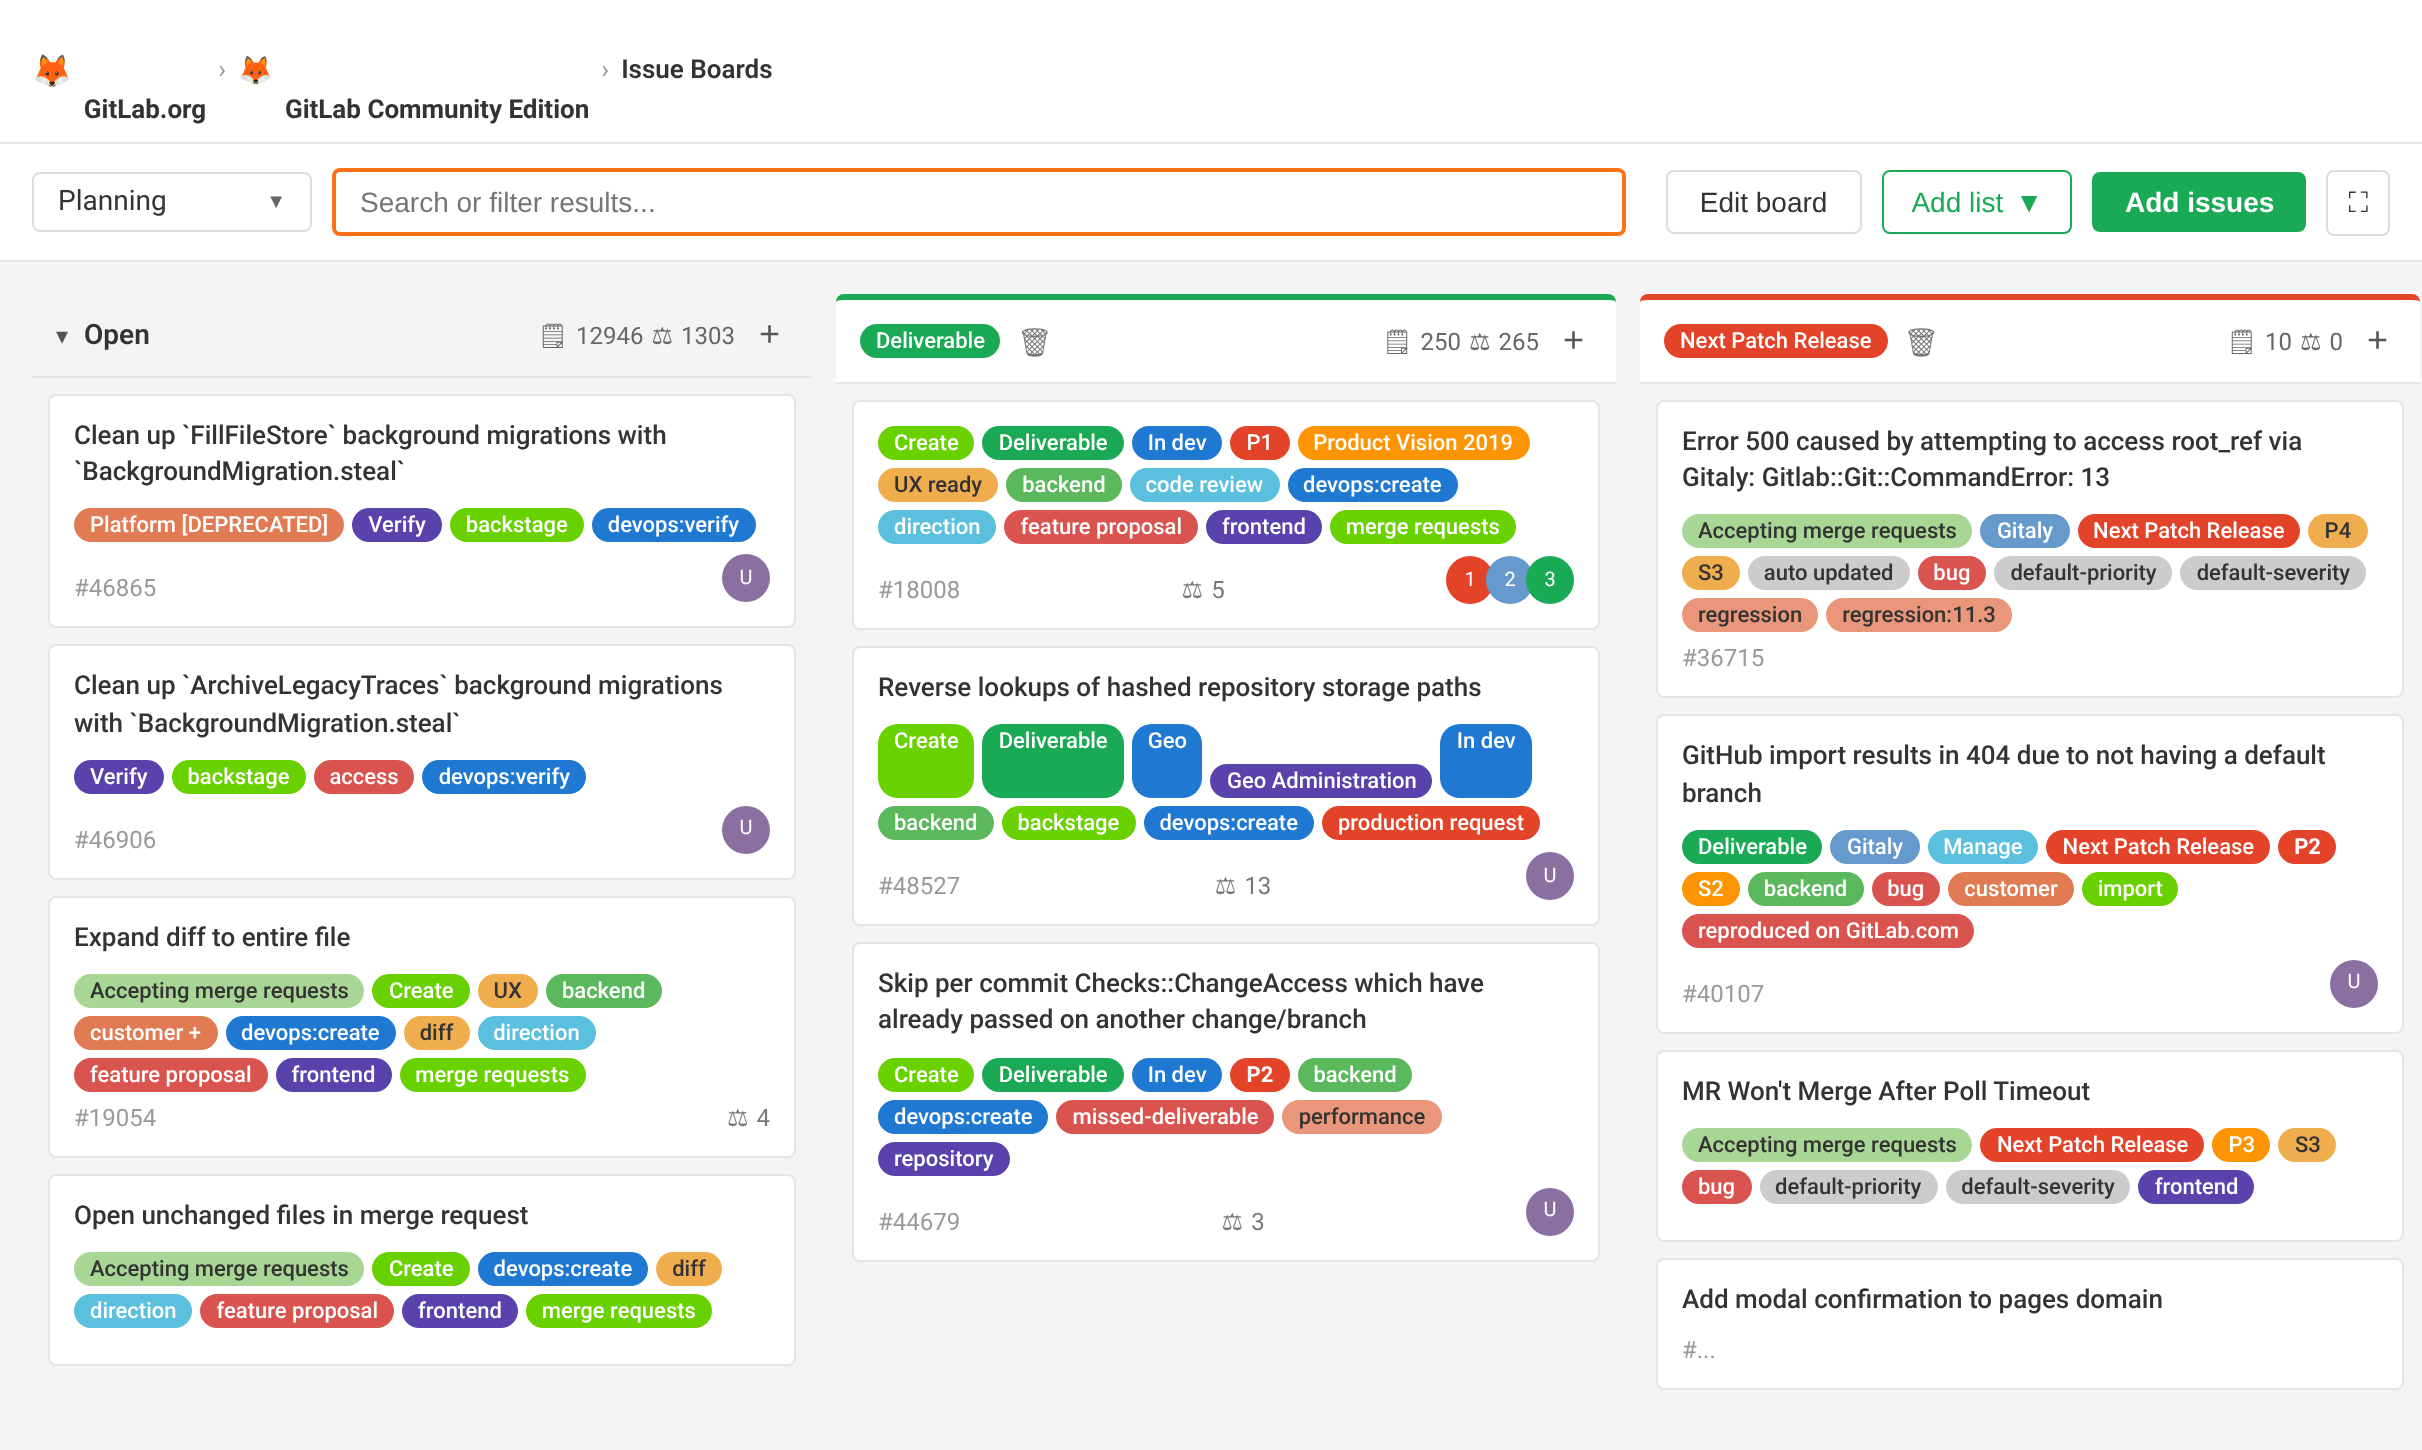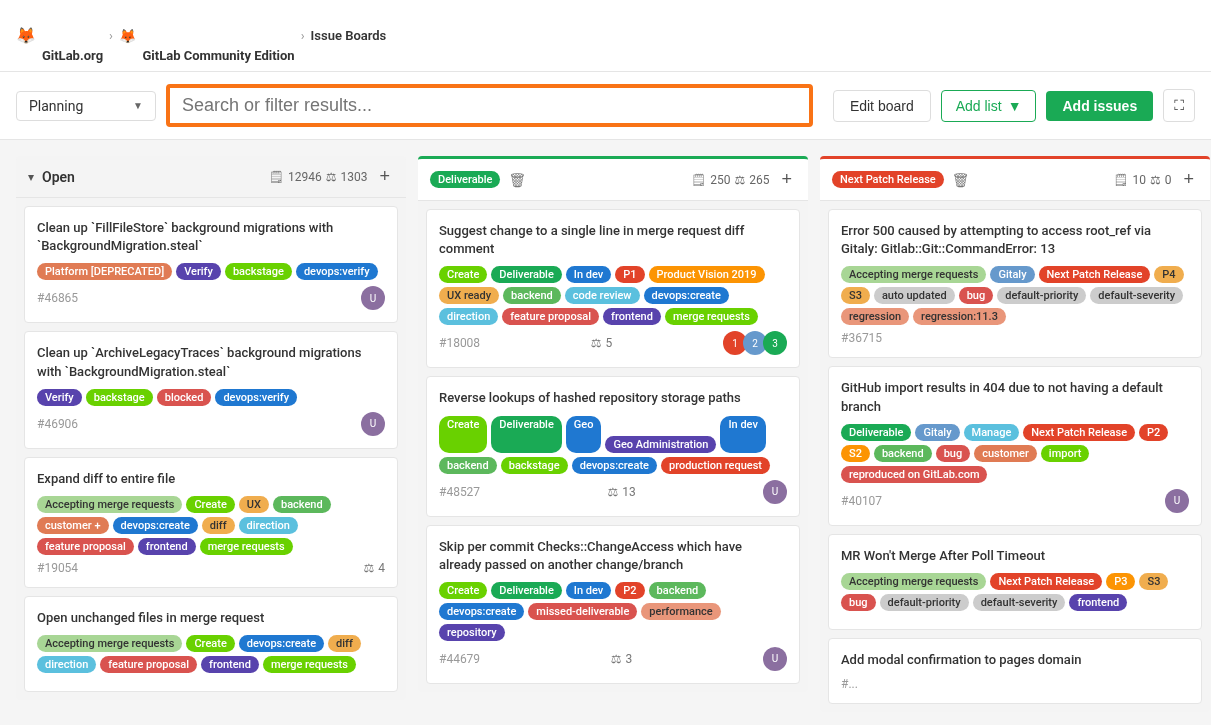--- a/index.html
+++ b/index.html
@@ -8,21 +8,21 @@
     
     .top-nav { background: #fff; border-bottom: 1px solid #e5e5e5; padding: 8px 16px; display: flex; align-items: center; gap: 6px; font-size: 13px; }
     .nav-sep { color: #999; }
     .nav-link { color: #333; text-decoration: none; font-weight: 700; margin-top: 40px; }
     .nav-title { color: #333; font-weight: 600; }
 
     
     .toolbar { background: #fff; border-bottom: 1px solid #e5e5e5; padding: 12px 16px; display: flex; align-items: center; gap: 10px; }
     .planning-dropdown { display: flex; align-items: center; gap: 6px; border: 1px solid #ddd; border-radius: 4px; padding: 6px 12px; background: #fff; cursor: pointer; font-size: 14px; min-width: 140px; }
     .planning-dropdown .chevron { color: #666; font-size: 10px; margin-left: auto; }
-    .search-bar { flex: 1; border: 4px solid #f97316; border-radius: 4px; padding: 7px 12px; font-size: 18px; color: #b91c1c; background: #fff; }
+    .search-bar { flex: 1; border: 2px solid #f97316; border-radius: 4px; padding: 7px 12px; font-size: 14px; color: #b91c1c; background: #fff; }
     .toolbar-spacer { flex: 0 0 auto; }
     .btn-edit { background: #fff; border: 1px solid #ddd; border-radius: 4px; padding: 7px 16px; font-size: 14px; cursor: pointer; color: #333; }
     .btn-add-list { background: #fff; border: 1px solid #1aaa55; border-radius: 4px; padding: 7px 14px; font-size: 14px; cursor: pointer; color: #1aaa55; display: flex; align-items: center; gap: 6px; }
     .btn-add-issues { background: #1aaa55; border: none; border-radius: 4px; padding: 7px 16px; font-size: 14px; cursor: pointer; color: #fff; font-weight: 600; }
     .btn-fullscreen { background: #fff; border: 1px solid #ddd; border-radius: 4px; padding: 7px 10px; font-size: 14px; cursor: pointer; color: #333; }
 
     
     .board { display: flex; gap: 12px; padding: 16px; overflow-x: auto; height: calc(100vh - 110px); align-items: flex-start; }
 
     
@@ -38,21 +38,21 @@
     .col-add { background: none; border: none; font-size: 18px; cursor: pointer; color: #555; padding: 0 4px; }
     .col-trash { background: none; border: none; font-size: 14px; cursor: pointer; color: #777; }
     .col-collapse { background: none; border: none; font-size: 12px; cursor: pointer; color: #555; }
 
     
     .column-body { overflow-y: auto; padding: 8px; display: flex; flex-direction: column; gap: 8px; }
     .card { background: #fff; border-radius: 4px; border: 1px solid #e5e5e5; padding: 12px; cursor: pointer; }
     .card-title { font-size: 13px; font-weight: 500; color: #333; margin-bottom: 8px; line-height: 1.4; }
     .card-labels { display: flex; flex-wrap: wrap; gap: 4px; margin-bottom: 6px; }
     .label { border-radius: 10px; padding: 2px 8px; font-size: 11px; font-weight: 500; color: #fff; white-space: nowrap; }
-    .card-footer { display: flex; align-items: center; gap: 8px; margin-top: 6px; }
+    .card-footer { display: flex; align-items: flex-end; gap: 8px; margin-top: 6px; }
     .card-num { color: #999; font-size: 12px; }
     .card-meta { display: flex; align-items: center; gap: 4px; color: #777; font-size: 12px; margin-left: auto; }
     .card-avatar { width: 24px; height: 24px; border-radius: 50%; background: #a0a0a0; display: inline-flex; align-items: center; justify-content: center; font-size: 10px; color: #fff; }
     .avatar-group { display: flex; gap: -4px; }
     .avatar-group .card-avatar { margin-left: -4px; }
     .avatar-group .card-avatar:first-child { margin-left: 0; }
 
     
     .lbl-platform { background: #e07b54; }
     .lbl-verify { background: #5843ad; }
@@ -65,21 +65,21 @@
     .lbl-customerplus { background: #e07b54; }
     .lbl-devopscreate { background: #1f78d1; }
     .lbl-diff { background: #f0ad4e; color: #333; }
     .lbl-direction { background: #5bc0de; }
     .lbl-featureproposal { background: #d9534f; }
     .lbl-frontend { background: #5843ad; text-align: center; }
     .lbl-mergerequests { background: #69d100; }
     .lbl-deliverable { background: #1aaa55; }
     .lbl-indev { background: #1f78d1; }
     .lbl-p1 { background: #e24329; }
-    .lbl-p2 { background: #e24329; }
+    .lbl-p2 { background: #e24329; font-weight: bold; }
     .lbl-p3 { background: #fc9403; }
     .lbl-p4 { background: #f0ad4e; color: #333; }
     .lbl-s2 { background: #fc9403; }
     .lbl-s3 { background: #f0ad4e; color: #333; }
     .lbl-uxready { background: #f0ad4e; color: #333; }
     .lbl-codereview { background: #5bc0de; }
     .lbl-geo { background: #1f78d1; }
     .lbl-geoadmin { background: #5843ad; margin-top: 20px; }
     .lbl-productvision { background: #fc9403; color: #fff; }
     .lbl-productionrequest { background: #e24329; }
@@ -154,21 +154,21 @@
           <div class="card-footer">
             <span class="card-num">#46865</span>
             <div class="card-avatar" style="margin-left:auto; background:#8b6fa0;">U</div>
           </div>
         </div>
         <div class="card">
           <div class="card-title">Clean up `ArchiveLegacyTraces` background migrations with `BackgroundMigration.steal`</div>
           <div class="card-labels">
             <span class="label lbl-verify">Verify</span>
             <span class="label lbl-backstage">backstage</span>
-            <span class="label lbl-blocked">blocked</span>
+            <span class="label lbl-blocked">access</span>
             <span class="label lbl-devopsverify">devops:verify</span>
           </div>
           <div class="card-footer">
             <span class="card-num">#46906</span>
             <div class="card-avatar" style="margin-left:auto; background:#8b6fa0;">U</div>
           </div>
         </div>
         <div class="card">
           <div class="card-title">Expand diff to entire file</div>
           <div class="card-labels">
@@ -211,21 +211,20 @@
         <div class="col-count">
           <span style="font-size:12px;">🗒</span>
           <span>250</span>
           <span style="font-size:12px;">⚖</span>
           <span>265</span>
         </div>
         <button class="col-add">+</button>
       </div>
       <div class="column-body">
         <div class="card">
-          <div class="card-title">Suggest change to a single line in merge request diff comment</div>
           <div class="card-labels">
             <span class="label lbl-create">Create</span>
             <span class="label lbl-deliverable">Deliverable</span>
             <span class="label lbl-indev">In dev</span>
             <span class="label lbl-p1">P1</span>
             <span class="label lbl-productvision">Product Vision 2019</span>
             <span class="label lbl-uxready">UX ready</span>
             <span class="label lbl-backend">backend</span>
             <span class="label lbl-codereview">code review</span>
             <span class="label lbl-devopscreate">devops:create</span>

